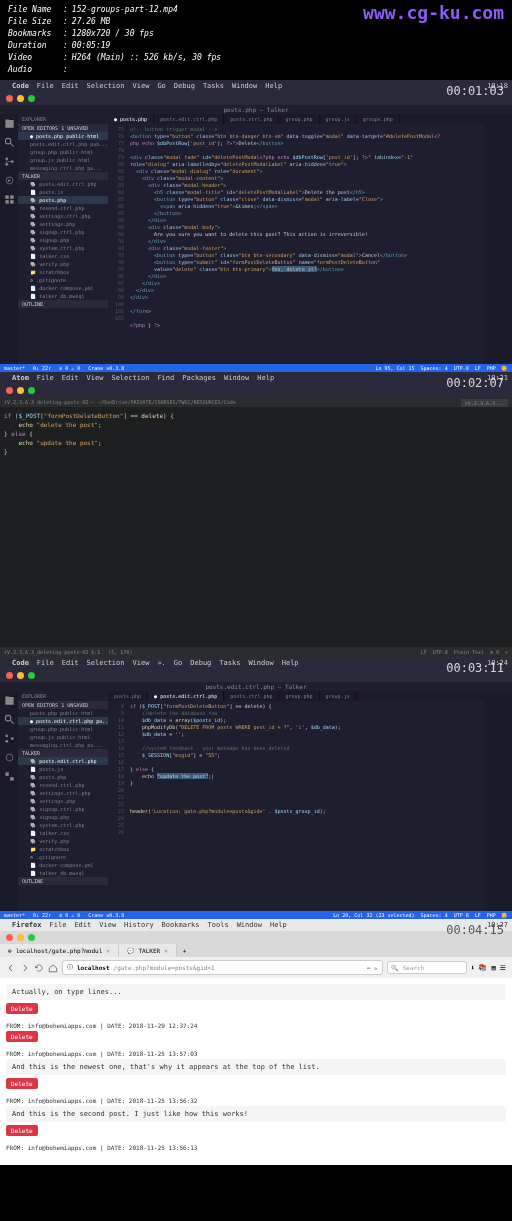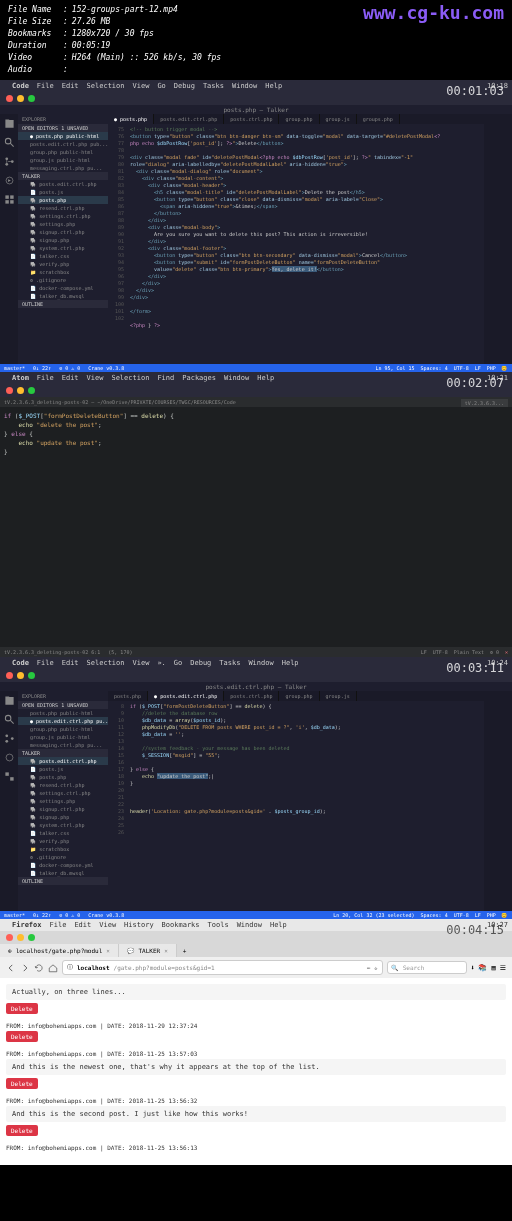--- a/index.html
+++ b/index.html
@@ -458,21 +458,21 @@
         <span style="color:#888;">/gate.php?module=posts&amp;gid=1</span>
       <span style="margin-left:auto;">⋯ ☆</span>
     </div>
     <div class="ff-search">🔍 <span style="color:#999;">Search</span></div>
     <span>⬇</span>
     <span>📚</span>
     <span>▤</span>
     <span>☰</span>
   </div>
   <div class="ff-content" id="ff-posts">
-      <div class="post"><div class="post-body">Actually, on three lines...</div><span class="btn btn-delete">Delete</span></div>
+      <div class="post"><div class="post-body">Actually, on type lines...</div><span class="btn btn-delete">Delete</span></div>
       <div class="post"><div class="post-meta">FROM: info@bohemiapps.com | DATE: 2018-11-29 12:37:24</div><span class="btn btn-delete">Delete</span></div>
       <div class="post"><div class="post-meta">FROM: info@bohemiapps.com | DATE: 2018-11-25 13:57:03</div><div class="post-body">And this is the newest one, that's why it appears at the top of the list.</div><span class="btn btn-delete">Delete</span></div>
       <div class="post"><div class="post-meta">FROM: info@bohemiapps.com | DATE: 2018-11-25 13:56:32</div><div class="post-body">And this is the second post. I just like how this works!</div><span class="btn btn-delete">Delete</span></div>
       <div class="post">
         <div class="post-meta">FROM: info@bohemiapps.com | DATE: 2018-11-25 13:56:13</div>
       </div>
     </div>
 
 </div>
 

